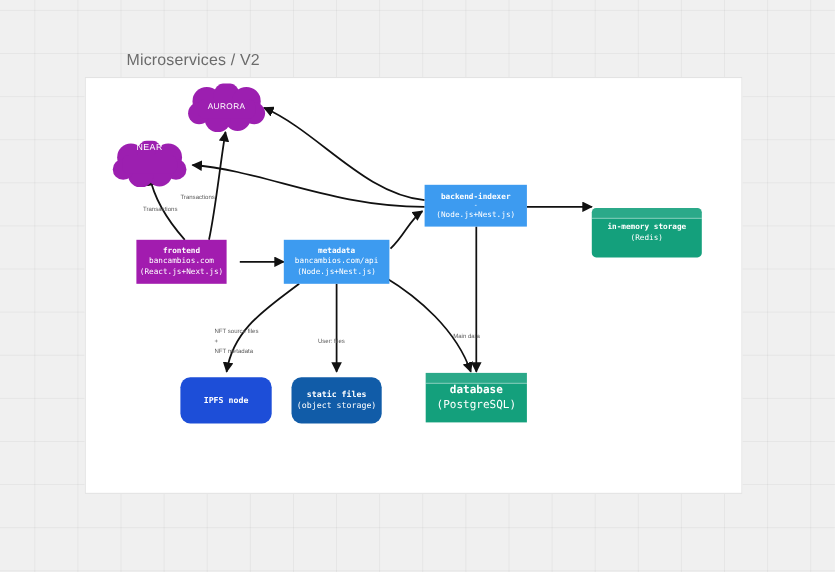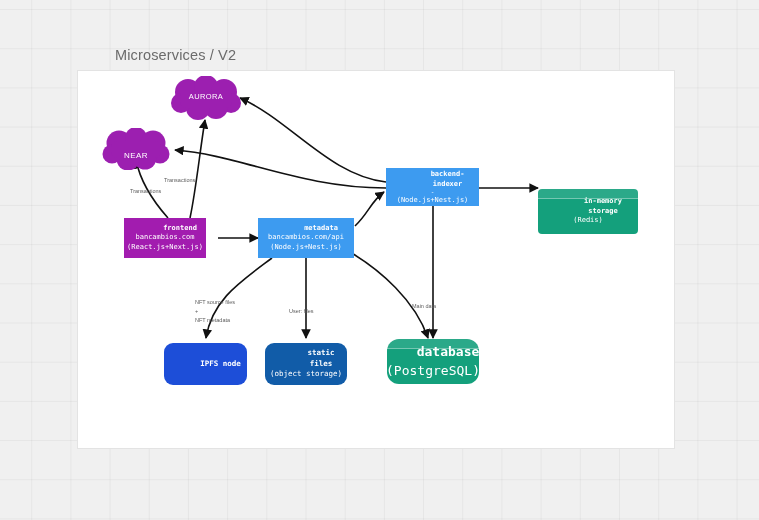--- a/index.html
+++ b/index.html
@@ -56,21 +56,21 @@
     position: absolute;
     display: flex;
     flex-direction: column;
     align-items: center;
     justify-content: center;
     text-align: center;
     font-family: "DejaVu Sans Mono", "Liberation Mono", monospace;
     color: #ffffff;
     box-sizing: border-box;
   }
-  .node .ln1 { font-weight: bold; padding-left: 30px; }
+  .node .ln1 { font-weight: bold; }
   .node-rect { }
   .node-round { border-radius: 9px; }
   .cloud-label {
     position: absolute;
     font-family: "Liberation Sans", sans-serif;
     font-weight: normal;
     color: #ffffff;
     text-align: center;
     white-space: nowrap;
   }
@@ -152,21 +152,21 @@
       <circle cx="19" cy="15" r="12.5"></circle>
       <circle cx="36" cy="10" r="11"></circle>
       <circle cx="53" cy="15" r="12.5"></circle>
       <circle cx="60" cy="26" r="9.5"></circle>
       <circle cx="45" cy="30" r="11.5"></circle>
       <circle cx="28" cy="31" r="11.5"></circle>
       <circle cx="12" cy="26" r="9.5"></circle>
       <rect x="11" y="13" width="50" height="17" rx="6"></rect>
     </g>
   </svg>
-  <div class="cloud-label" style="left:0;top:23px;width:72px;font-size:8px;letter-spacing:0.4px;text-align:center;">NEAR</div>
+  <div class="cloud-label" style="left:0;top:1px;width:72px;font-size:8px;letter-spacing:0.4px;text-align:center;">NEAR</div>
 </div>
 
 <div class="node node-rect" style="left:124px;top:218px;width:82px;height:40px;background:#a21caf;font-size:7px;line-height:1.35;">
   <div class="ln1">frontend</div>
   <div>bancambios.com</div>
   <div>(React.js+Next.js)</div>
 </div>
 
 <div class="node node-rect" style="left:258px;top:218px;width:96px;height:40px;background:#3d9bf0;font-size:7px;line-height:1.35;">
   <div class="ln1">metadata</div>
@@ -179,21 +179,21 @@
   <div style="font-size:6px;line-height:1;">-</div>
   <div>(Node.js+Nest.js)</div>
 </div>
 
 <div class="node" style="left:538px;top:165px;width:100px;height:45px;background:#14a07c;font-size:7px;line-height:1.4;border-radius:4px;margin-top:24px;">
   <div class="cyl-top" style="background:rgba(255,255,255,0.10);border-bottom:1px solid rgba(255,255,255,0.35);"></div>
   <div class="ln1">in-memory storage</div>
   <div>(Redis)</div>
 </div>
 
-<div class="node" style="left:387px;top:339px;width:92px;height:45px;background:#14a07c;font-size:13px;line-height:1.4;border-radius:12px;">
+<div class="node" style="left:387px;top:339px;width:92px;height:45px;background:#14a07c;font-size:10px;line-height:1.4;border-radius:0;">
   <div class="cyl-top" style="background:rgba(255,255,255,0.10);border-bottom:1px solid rgba(255,255,255,0.35);"></div>
   <div class="ln1">database</div>
   <div>(PostgreSQL)</div>
 </div>
 
 <div class="node node-round" style="left:164px;top:343px;width:83px;height:42px;background:#1d4ed8;font-size:7.5px;line-height:1.4;">
   <div class="ln1">IPFS node</div>
 </div>
 
 <div class="node node-round" style="left:265px;top:343px;width:82px;height:42px;background:#115ca8;font-size:7.5px;line-height:1.4;">

